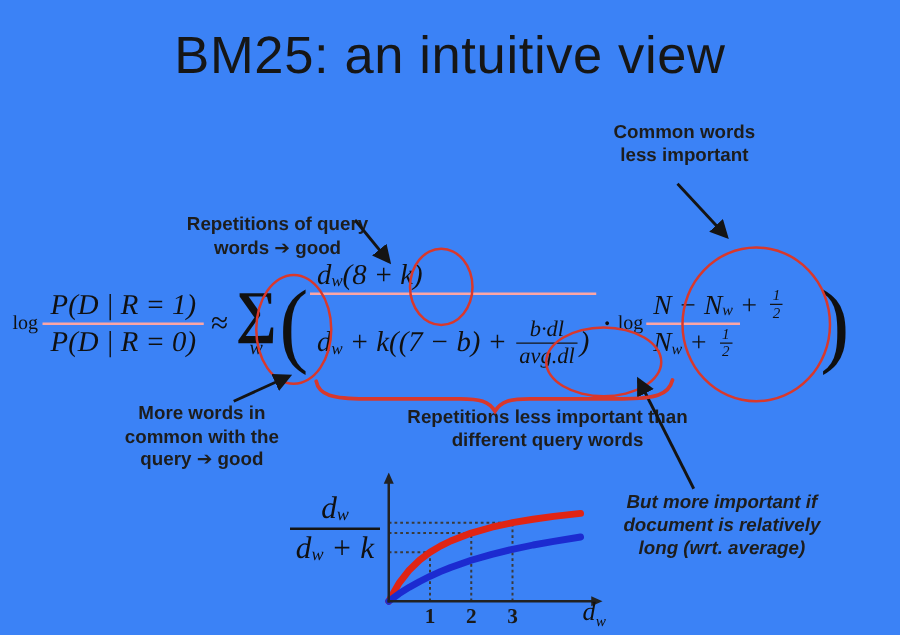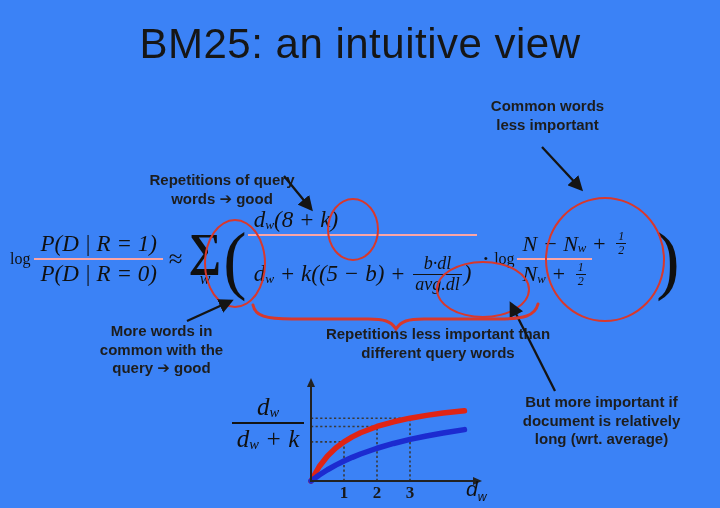--- a/index.html
+++ b/index.html
@@ -8,21 +8,21 @@
   
   .title{position:absolute;top:20px;left:0;width:100%;text-align:center;
          font-size:42px;letter-spacing:.5px;color:#161616;}
   
   .ann{position:absolute;text-align:center;font-size:15px;font-weight:600;line-height:1.24;
        color:#1d1d1d;white-space:pre-line;font-family:"Liberation Sans","DejaVu Sans",sans-serif;}
   .ann-repetitions{left:116px;top:131px;width:212px;margin-top:40px;}
   .ann-common{left:460px;top:97px;width:175px;}
   .ann-more-words{left:64px;top:322px;width:195px;}
   .ann-repetitions-less{left:288px;top:325px;width:300px;}
-  .ann-but-more{left:504px;top:393px;width:195px;}
+  .ann-but-more{left:480px;top:393px;width:195px;font-style:italic;}
   
   .formula{position:absolute;left:10px;top:198px;width:706px;height:122px;display:flex;
            align-items:center;font-family:"Liberation Serif",serif;color:#101010;z-index:2;}
   .row{display:flex;align-items:center;justify-content:center;white-space:pre;}
   .op{font-style:normal;font-size:16px;}
   .approx{font-style:normal;font-size:25px;margin:0 4px 0 6px;}
   .frac{display:flex;flex-direction:column;align-items:flex-start;font-style:italic;font-family:Liberation Serif, serif;}
   .frac .num,.frac .den{padding:1px 6px;}
   .frac .den{border-top:2px solid #fca5a5;}
   .lhs{font-size:23px;margin-left:4px;}
@@ -52,21 +52,21 @@
   .plot{position:absolute;left:228px;top:378px;width:280px;height:130px;z-index:2;}
   .plot-svg{position:absolute;left:0;top:0;width:280px;height:130px;}
   .ylabel{position:absolute;left:0;top:14px;width:80px;display:flex;flex-direction:column;
           align-items:center;font-family:"Liberation Serif",serif;font-style:italic;
           font-size:25px;color:#101010;}
   .ylabel .yden{border-top:2px solid #141414;padding:1px 5px;}
   .ylabel .ynum{padding:1px 5px;}
   .tick{position:absolute;top:105px;width:16px;text-align:center;
         font-family:"Liberation Serif",serif;font-weight:700;font-size:17px;color:#1a1a1a;}
   .tick1{left:108px;} .tick2{left:141px;} .tick3{left:174px;}
-  .xlabel{position:absolute;left:238px;top:99px;font-family:Liberation Sans, sans-serif;
+  .xlabel{position:absolute;left:238px;top:99px;font-family:Liberation Serif, serif;
           font-style:italic;font-size:21px;color:#101010;white-space:pre;}
 </style>
 </head>
 <body>
 
 <div class="stage">
 
   <div class="title">BM25: an intuitive view</div>
 
   <div class="ann ann-repetitions">Repetitions of query
@@ -92,21 +92,21 @@
     <div class="sum-block">
       <span class="sum-sym">∑</span>
       <span class="sum-sub">w</span>
     </div>
     <span class="bigparen">(</span>
     <div class="frac tf">
       <span class="num row">
         <span>d</span><span class="msub">w</span><span>(8 + k)</span>
       </span>
       <span class="den row">
-        <span>d</span><span class="msub">w</span><span> + k((5 − b) + </span>
+        <span>d</span><span class="msub">w</span><span> + k((7 − b) + </span>
         <span class="sfrac">
           <span>b·dl</span>
           <span class="sden">avg.dl</span>
         </span>
         <span>)</span>
       </span>
     </div>
     <span class="cdot">·</span>
     <span class="op">log</span>
     <div class="frac idf">

